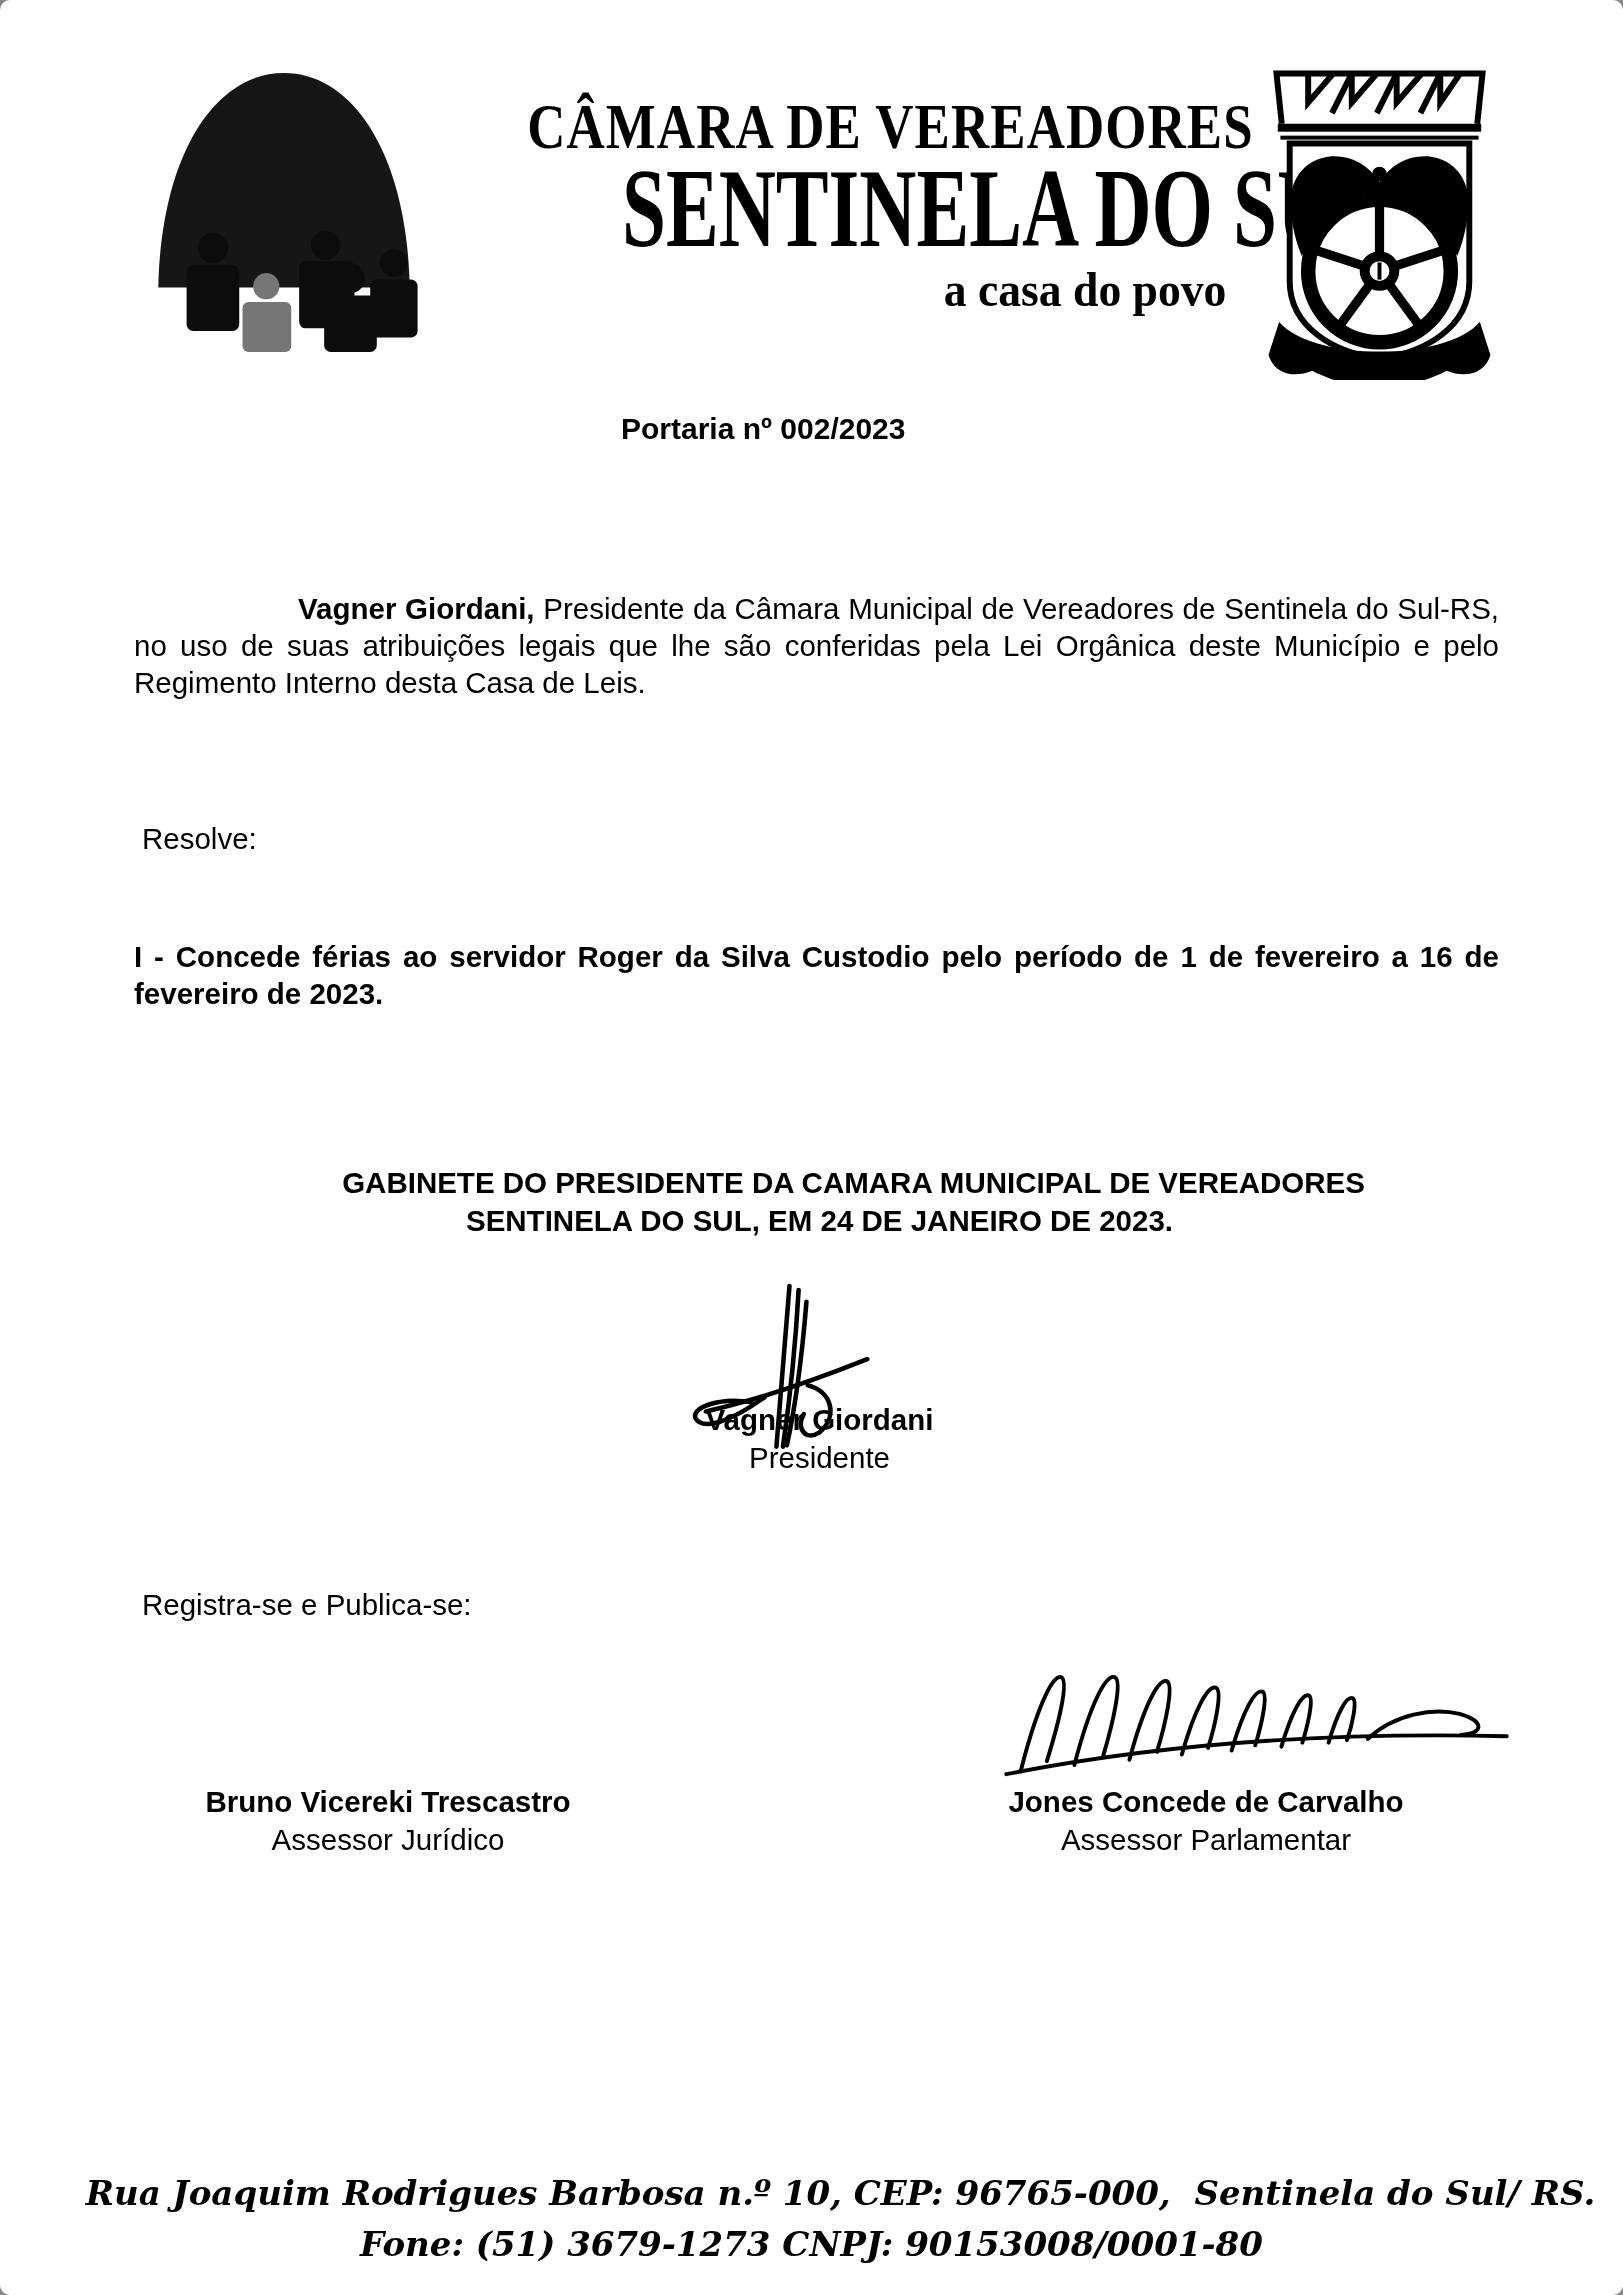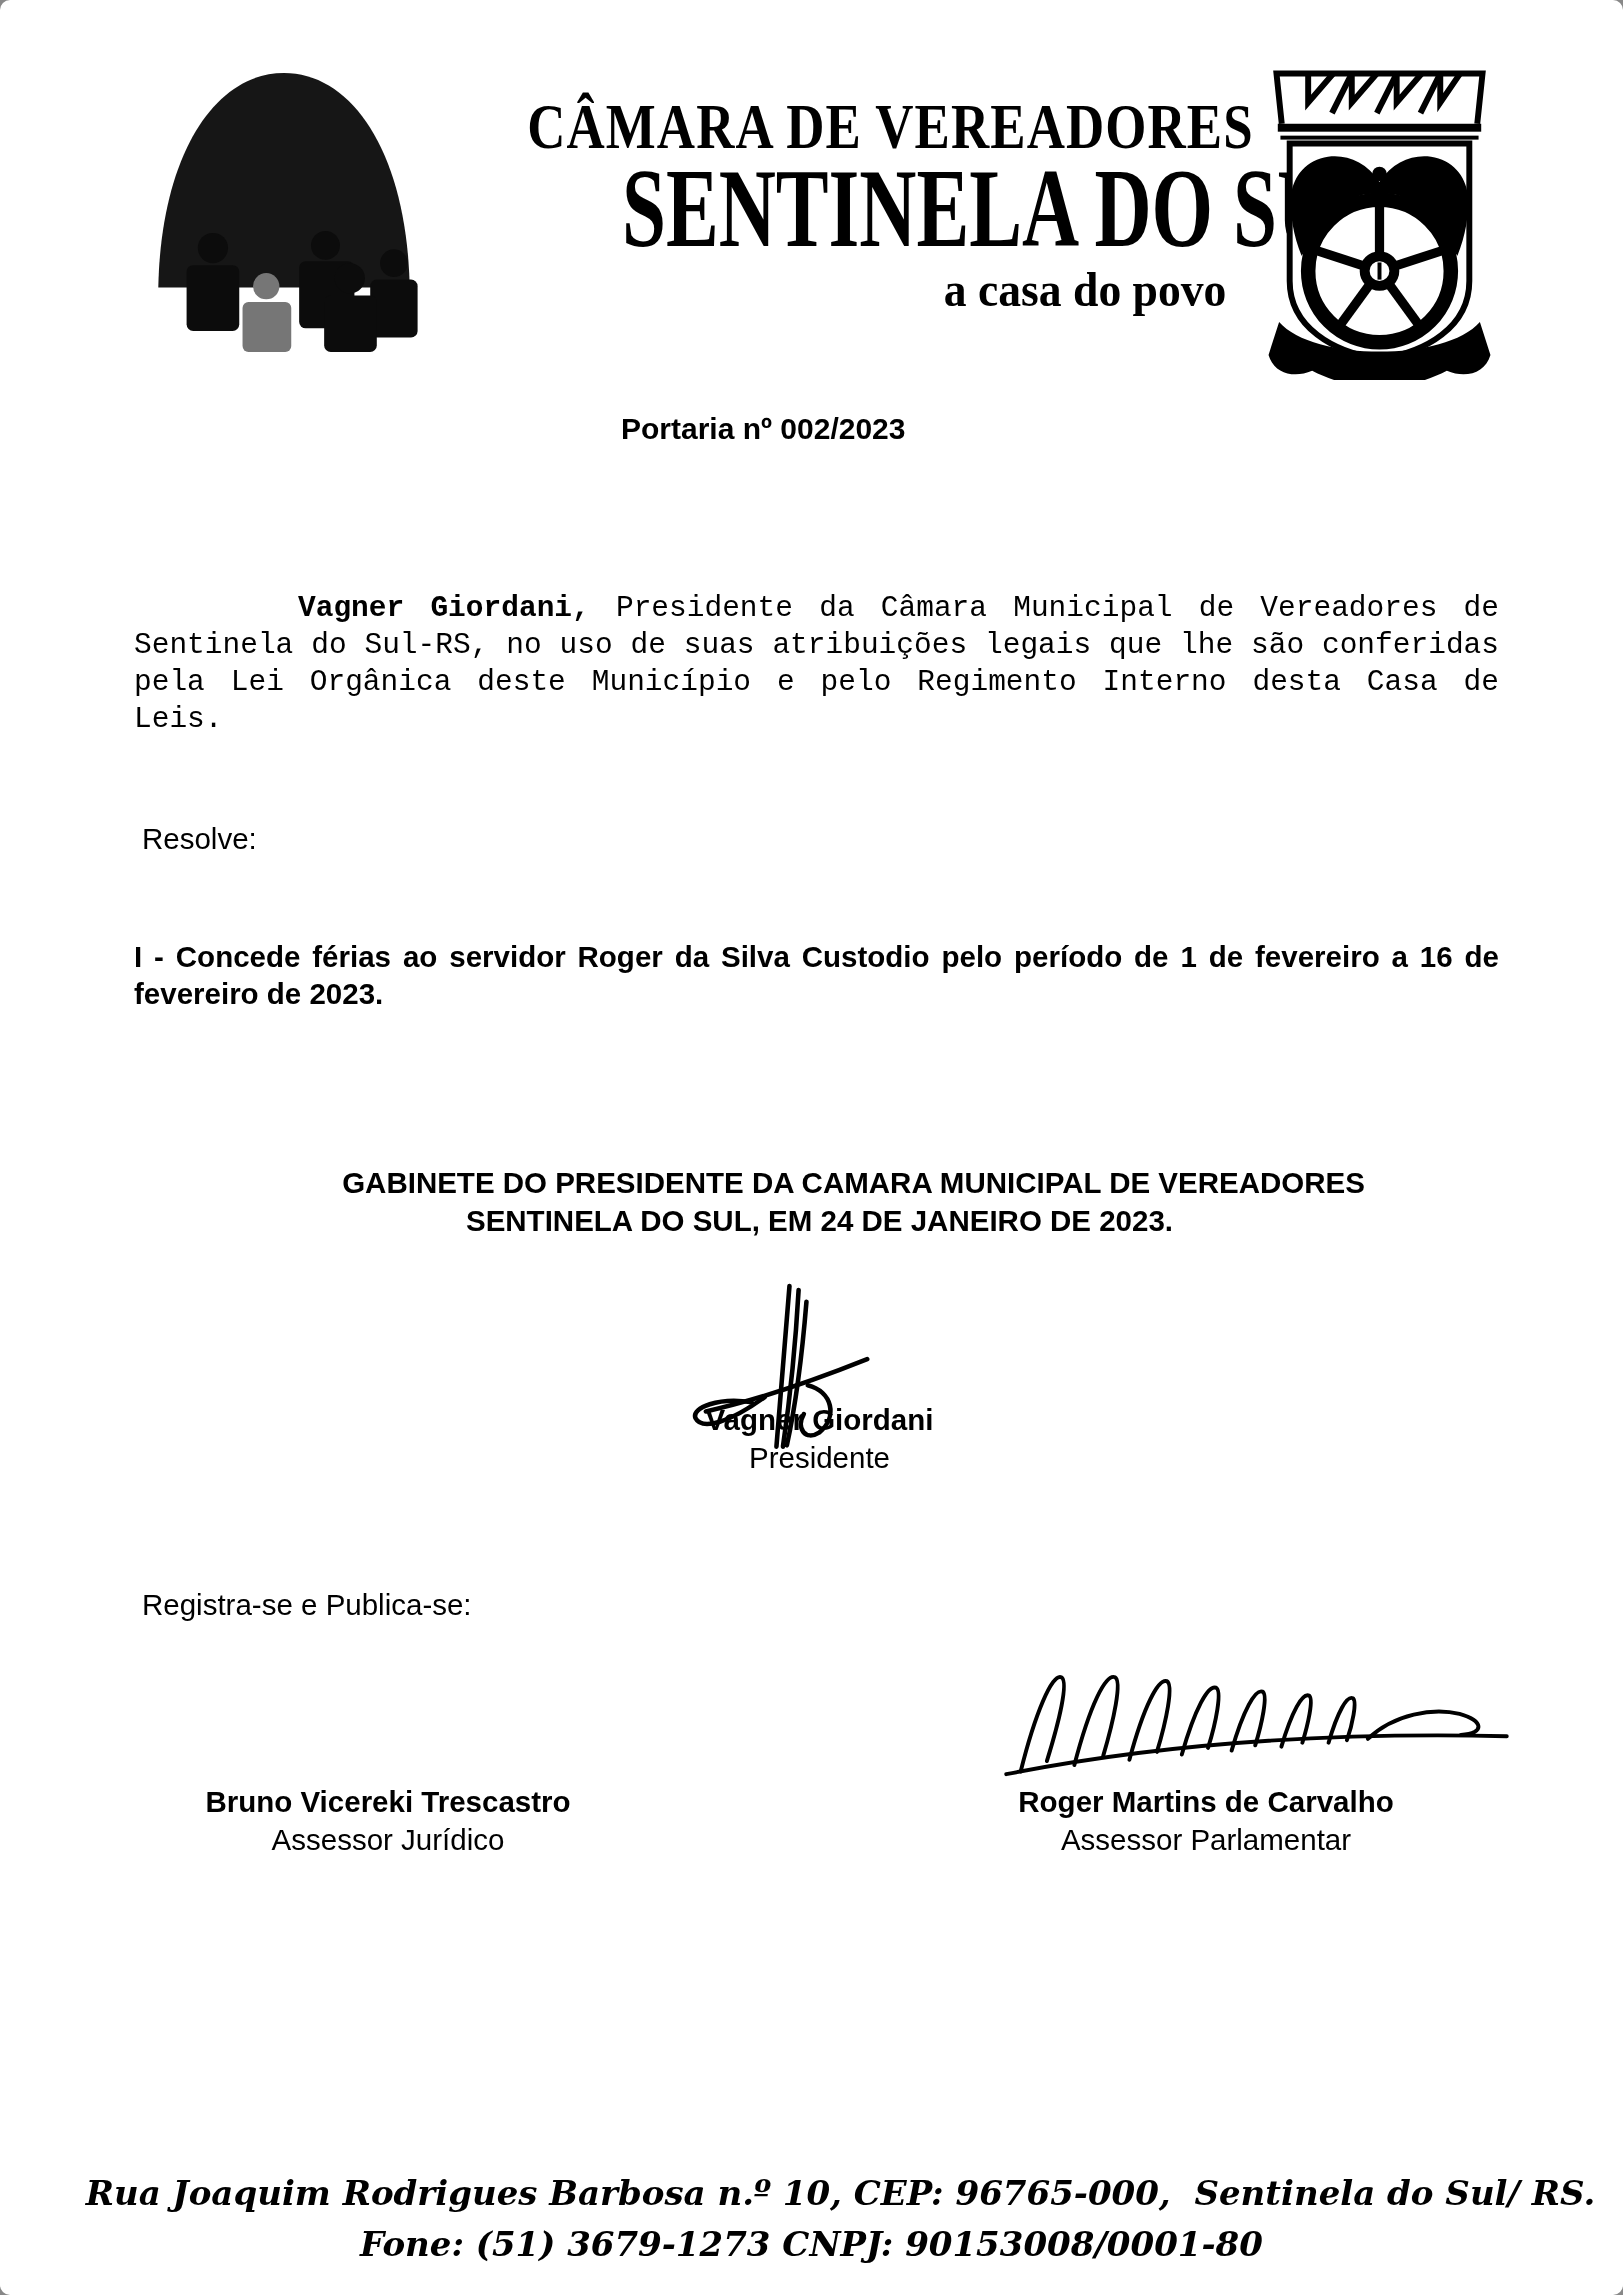--- a/index.html
+++ b/index.html
@@ -114,21 +114,21 @@
       <circle cx="170" cy="315" r="15" fill="#fff"></circle>
       <line x1="170" y1="302" x2="170" y2="328" stroke="#000" stroke-width="6"></line>
       <path d="M92,390 A100,100 0 0 0 248,390" fill="none" stroke="#000" stroke-width="8" stroke-dasharray="7 9"></path>
 
       <path d="M18,392 C70,452 270,452 322,392 L338,442 C330,470 300,478 272,466 C205,500 135,500 68,466 C40,478 10,470 2,442 Z" fill="#000"></path>
     </svg>
   </div>
 
   <div id="doc-number" class="abs">Portaria nº 002/2023</div>
 
-  <p id="intro-par" class="abs bodytxt" style="margin:0;font-family:Liberation Mono, monospace;"><span style="font-weight:bold;">Vagner Giordani,</span><span> Presidente da Câmara Municipal de Vereadores de Sentinela do Sul-RS, no uso de suas atribuições legais que lhe são conferidas pela Lei Orgânica deste Município e pelo Regimento Interno desta Casa de Leis.</span></p>
+  <p id="intro-par" class="abs bodytxt" style="margin:0;"><span style="font-weight:bold;">Vagner Giordani,</span><span> Presidente da Câmara Municipal de Vereadores de Sentinela do Sul-RS, no uso de suas atribuições legais que lhe são conferidas pela Lei Orgânica deste Município e pelo Regimento Interno desta Casa de Leis.</span></p>
 
   <div id="resolve" class="abs bodytxt">Resolve:</div>
 
   <p id="item1" class="abs bodytxt" style="margin:0;">I - Concede férias ao servidor Roger da Silva Custodio pelo período de 1 de fevereiro a 16 de fevereiro de 2023.</p>
 
   <div id="gab1" class="abs bodytxt centerline">GABINETE DO PRESIDENTE DA CAMARA MUNICIPAL DE VEREADORES</div>
   <div id="gab2" class="abs bodytxt centerline">SENTINELA DO SUL, EM 24 DE JANEIRO DE 2023.</div>
 
   <div class="abs" style="left:668px;top:1282px;">
     <svg width="209" height="170" viewBox="0 0 320 260">
@@ -159,20 +159,20 @@
         <path d="M352,126 C370,64 388,32 399,36 C408,40 398,86 388,118"></path>
         <path d="M428,120 C444,66 460,38 470,42 C478,46 468,88 460,114"></path>
         <path d="M500,114 C514,66 528,42 537,46 C544,50 536,88 528,110"></path>
         <path d="M560,108 C600,70 660,60 700,70 C736,80 740,100 702,102"></path>
       </g>
     </svg>
   </div>
 
   <div id="legal-name" class="abs bodytxt sigblock">Bruno Vicereki Trescastro</div>
   <div id="legal-role" class="abs bodytxt sigblock">Assessor Jurídico</div>
-  <div id="parl-name" class="abs bodytxt sigblock">Roger Martins de Carvalho</div>
+  <div id="parl-name" class="abs bodytxt sigblock">Jones Concede de Carvalho</div>
   <div id="parl-role" class="abs bodytxt sigblock">Assessor Parlamentar</div>
 
   <div id="footer1" class="abs footertxt">Rua Joaquim Rodrigues Barbosa n.º 10, CEP: 96765-000,  Sentinela do Sul/ RS.</div>
   <div id="footer2" class="abs footertxt">Fone: (51) 3679-1273 CNPJ: 90153008/0001-80</div>
 
 </div>
 
 
 </body></html>

